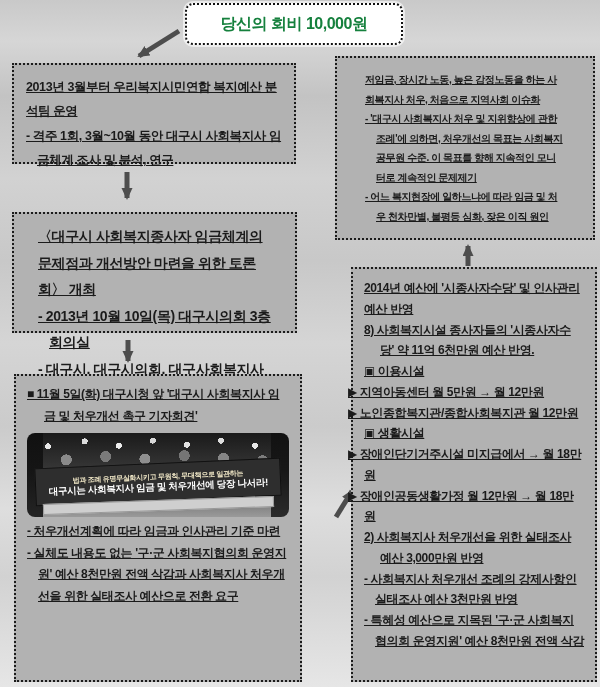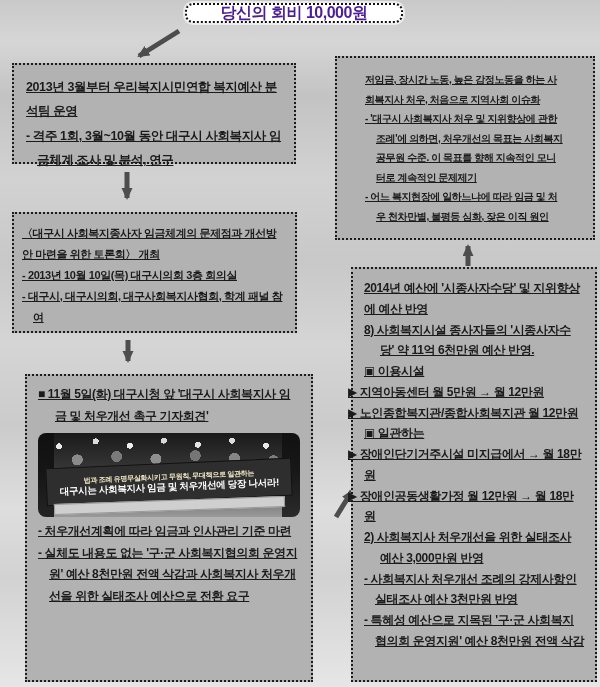--- a/index.html
+++ b/index.html
@@ -3,35 +3,35 @@
 <meta charset="utf-8">
 <style>
   html,body{margin:0;padding:0;}
   body{font-family:"Liberation Sans","DejaVu Sans",sans-serif;}
   .canvas{
     position:relative;width:600px;height:687px;overflow:hidden;
     background:linear-gradient(180deg,#c9c9c9 0%,#d6d6d6 6%,#c3c3c3 14%,#d2d2d2 26%,#c8c8c8 38%,#d5d5d5 50%,#cbcbcb 62%,#dedede 74%,#d2d2d2 84%,#e6e6e6 100%);
   }
   .arrows{position:absolute;left:0;top:0;width:600px;height:687px;pointer-events:none;}
   .title-box{
-    position:absolute;left:185px;top:3px;width:218px;height:20px;box-sizing:border-box;
+    position:absolute;left:185px;top:3px;width:218px;height:42px;box-sizing:border-box;
     background:#ffffff;border:2.5px dotted #111;border-radius:8px;
     display:flex;align-items:center;justify-content:center;
-    font-size:16px;font-weight:bold;color:#4c1d95;letter-spacing:-0.5px;
+    font-size:16px;font-weight:bold;color:#15803d;letter-spacing:-0.5px;
     box-shadow:0 0 0 2px rgba(255,255,255,.6);
   }
   .box{
     position:absolute;box-sizing:border-box;
     background:#b2b2b2;border:2px dotted #1b1b1b;
     color:#1b1b1b;font-weight:bold;letter-spacing:-0.4px;
   }
   .box .line{margin:0 0;text-decoration:underline;}
   .b-left1{left:12px;top:63px;width:284px;height:101px;padding:10px 12px;font-size:12.5px;line-height:1.95;}
-  .b-left2{left:12px;top:212px;width:285px;height:121px;padding:9px 8px;font-size:11px;line-height:1.9;}
-  .b-left3{left:25px;top:374px;width:288px;height:308px;padding:8px 11px;font-size:12px;line-height:1.8;}
+  .b-left2{left:12px;top:212px;width:285px;height:121px;padding:9px 24px;font-size:14px;line-height:1.9;}
+  .b-left3{left:14px;top:374px;width:288px;height:308px;padding:8px 11px;font-size:12px;line-height:1.8;}
   .b-right1{left:335px;top:56px;width:260px;height:184px;padding:12px 28px;font-size:10px;line-height:1.95;}
   .b-right2{left:351px;top:267px;width:246px;height:415px;padding:9px 11px;font-size:12px;line-height:1.73;}
   .dash{padding-left:11px;text-indent:-11px;}
   .square{padding-left:17px;text-indent:-17px;}
   .tri{text-indent:-16px;}
   .num{padding-left:16px;text-indent:-16px;}
   .sq2{padding-left:0;}
   
   .photo{
     position:relative;width:262px;height:84px;margin:6px auto 4px auto;
@@ -112,26 +112,26 @@
     <div class="line dash">- 실체도 내용도 없는 '구·군 사회복지협의회 운영지원' 예산 8천만원 전액 삭감과 사회복지사 처우개선을 위한 실태조사 예산으로 전환 요구</div>
   </div>
 
   <div class="box b-right1">
     <div class="line">저임금, 장시간 노동, 높은 감정노동을 하는 사회복지사 처우, 처음으로 지역사회 이슈화</div>
     <div class="line dash">- '대구시 사회복지사 처우 및 지위향상에 관한 조례'에 의하면, 처우개선의 목표는 사회복지공무원 수준. 이 목표를 향해 지속적인 모니터로 계속적인 문제제기</div>
     <div class="line dash">- 어느 복지현장에 일하느냐에 따라 임금 및 처우 천차만별, 불평등 심화, 잦은 이직 원인</div>
   </div>
 
   <div class="box b-right2">
-    <div class="line">2014년 예산에 '시종사자수당' 및 지위향상에 예산 반영</div>
+    <div class="line">2014년 예산에 '시종사자수당' 및 인사관리 예산 반영</div>
     <div class="line num">8) 사회복지시설 종사자들의 '시종사자수당' 약 11억 6천만원 예산 반영.</div>
     <div class="line sq2">▣ 이용시설</div>
     <div class="line tri">▶ 지역아동센터 월 5만원 → 월 12만원</div>
     <div class="line tri">▶ 노인종합복지관/종합사회복지관 월 12만원</div>
-    <div class="line sq2">▣ 일관하는</div>
+    <div class="line sq2">▣ 생활시설</div>
     <div class="line tri">▶ 장애인단기거주시설 미지급에서 → 월 18만원</div>
     <div class="line tri">▶ 장애인공동생활가정 월 12만원 → 월 18만원</div>
     <div class="line num">2) 사회복지사 처우개선을 위한 실태조사 예산 3,000만원 반영</div>
     <div class="line dash">- 사회복지사 처우개선 조례의 강제사항인 실태조사 예산 3천만원 반영</div>
     <div class="line dash">- 특혜성 예산으로 지목된 '구·군 사회복지협의회 운영지원' 예산 8천만원 전액 삭감</div>
   </div>
 
 </div>
 
 </body></html>

